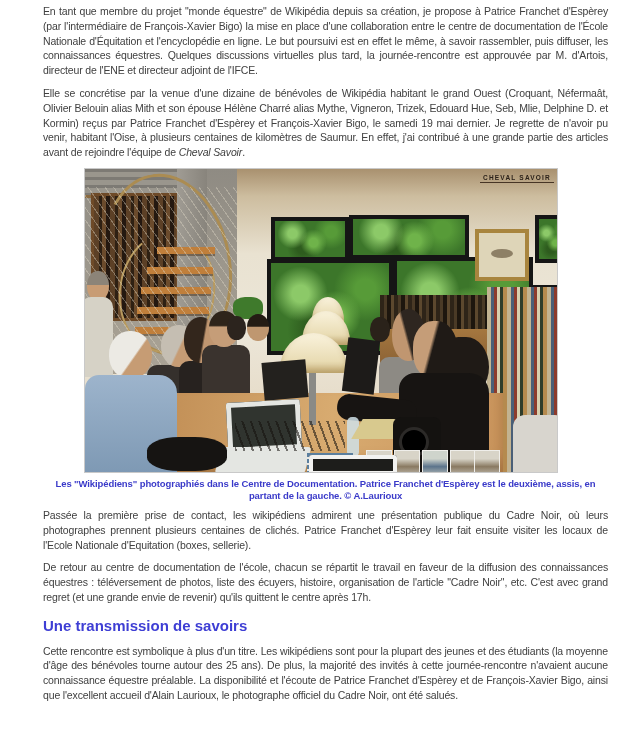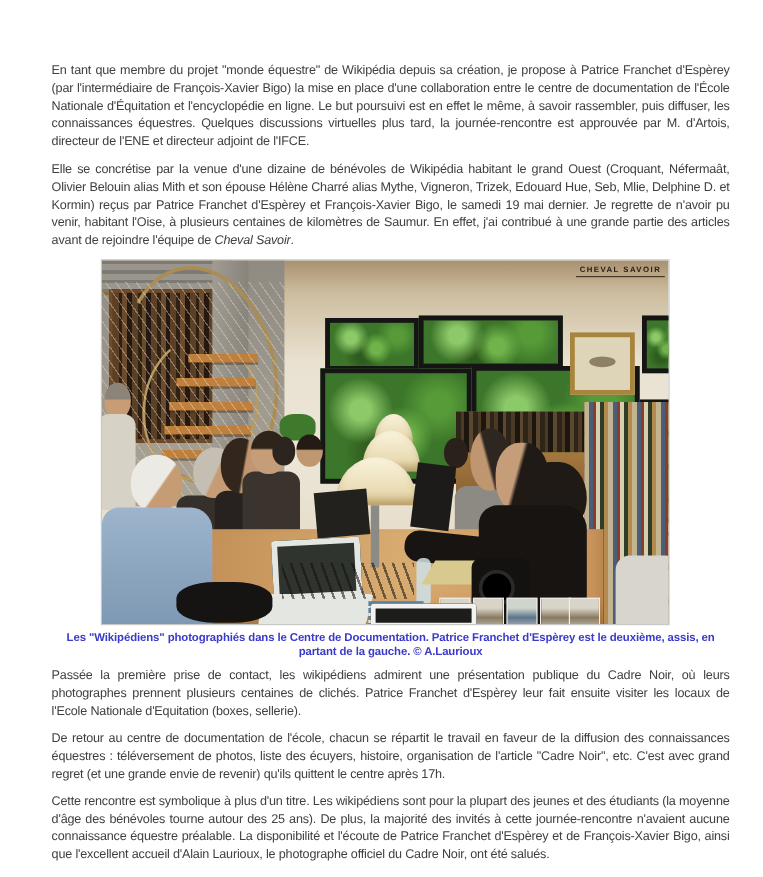--- a/index.html
+++ b/index.html
@@ -7,21 +7,20 @@
     width:636px;height:731px;overflow:hidden;background:#ffffff;
     font-family:"Liberation Sans","DejaVu Sans",sans-serif;
   }
   .content{
     padding:4px 28px 0 43px;
     color:#404040;
     font-size:10.5px;
     line-height:14.8px;
     letter-spacing:-0.15px;
     text-align:justify;
-    margin-top:48px;
   }
   .content p{margin:0 0 8px 0;}
   .section-heading{
     margin:14px 0 10px 0;
     font-size:15px;
     font-weight:bold;
     color:#3e3ed4;
     letter-spacing:0;
     text-align:left;
   }
@@ -227,16 +226,17 @@
 
       <div class="cs-logo">CHEVAL SAVOIR</div>
     </div>
     <figcaption class="caption">Les "Wikipédiens" photographiés dans le Centre de Documentation. Patrice Franchet d'Espèrey est le deuxième, assis, en partant de la gauche. © A.Laurioux</figcaption>
   </figure>
 
   <p>Passée la première prise de contact, les wikipédiens admirent une présentation publique du Cadre Noir, où leurs photographes prennent plusieurs centaines de clichés. Patrice Franchet d'Espèrey leur fait ensuite visiter les locaux de l'Ecole Nationale d'Equitation (boxes, sellerie).</p>
 
   <p>De retour au centre de documentation de l'école, chacun se répartit le travail en faveur de la diffusion des connaissances équestres : téléversement de photos, liste des écuyers, histoire, organisation de l'article "Cadre Noir", etc. C'est avec grand regret (et une grande envie de revenir) qu'ils quittent le centre après 17h.</p>
 
+  <h2 class="section-heading">Une transmission de savoirs</h2>
 
   <p>Cette rencontre est symbolique à plus d'un titre. Les wikipédiens sont pour la plupart des jeunes et des étudiants (la moyenne d'âge des bénévoles tourne autour des 25 ans). De plus, la majorité des invités à cette journée-rencontre n'avaient aucune connaissance équestre préalable. La disponibilité et l'écoute de Patrice Franchet d'Espèrey et de François-Xavier Bigo, ainsi que l'excellent accueil d'Alain Laurioux, le photographe officiel du Cadre Noir, ont été salués.</p>
 
 </div>
 
 </body></html>

